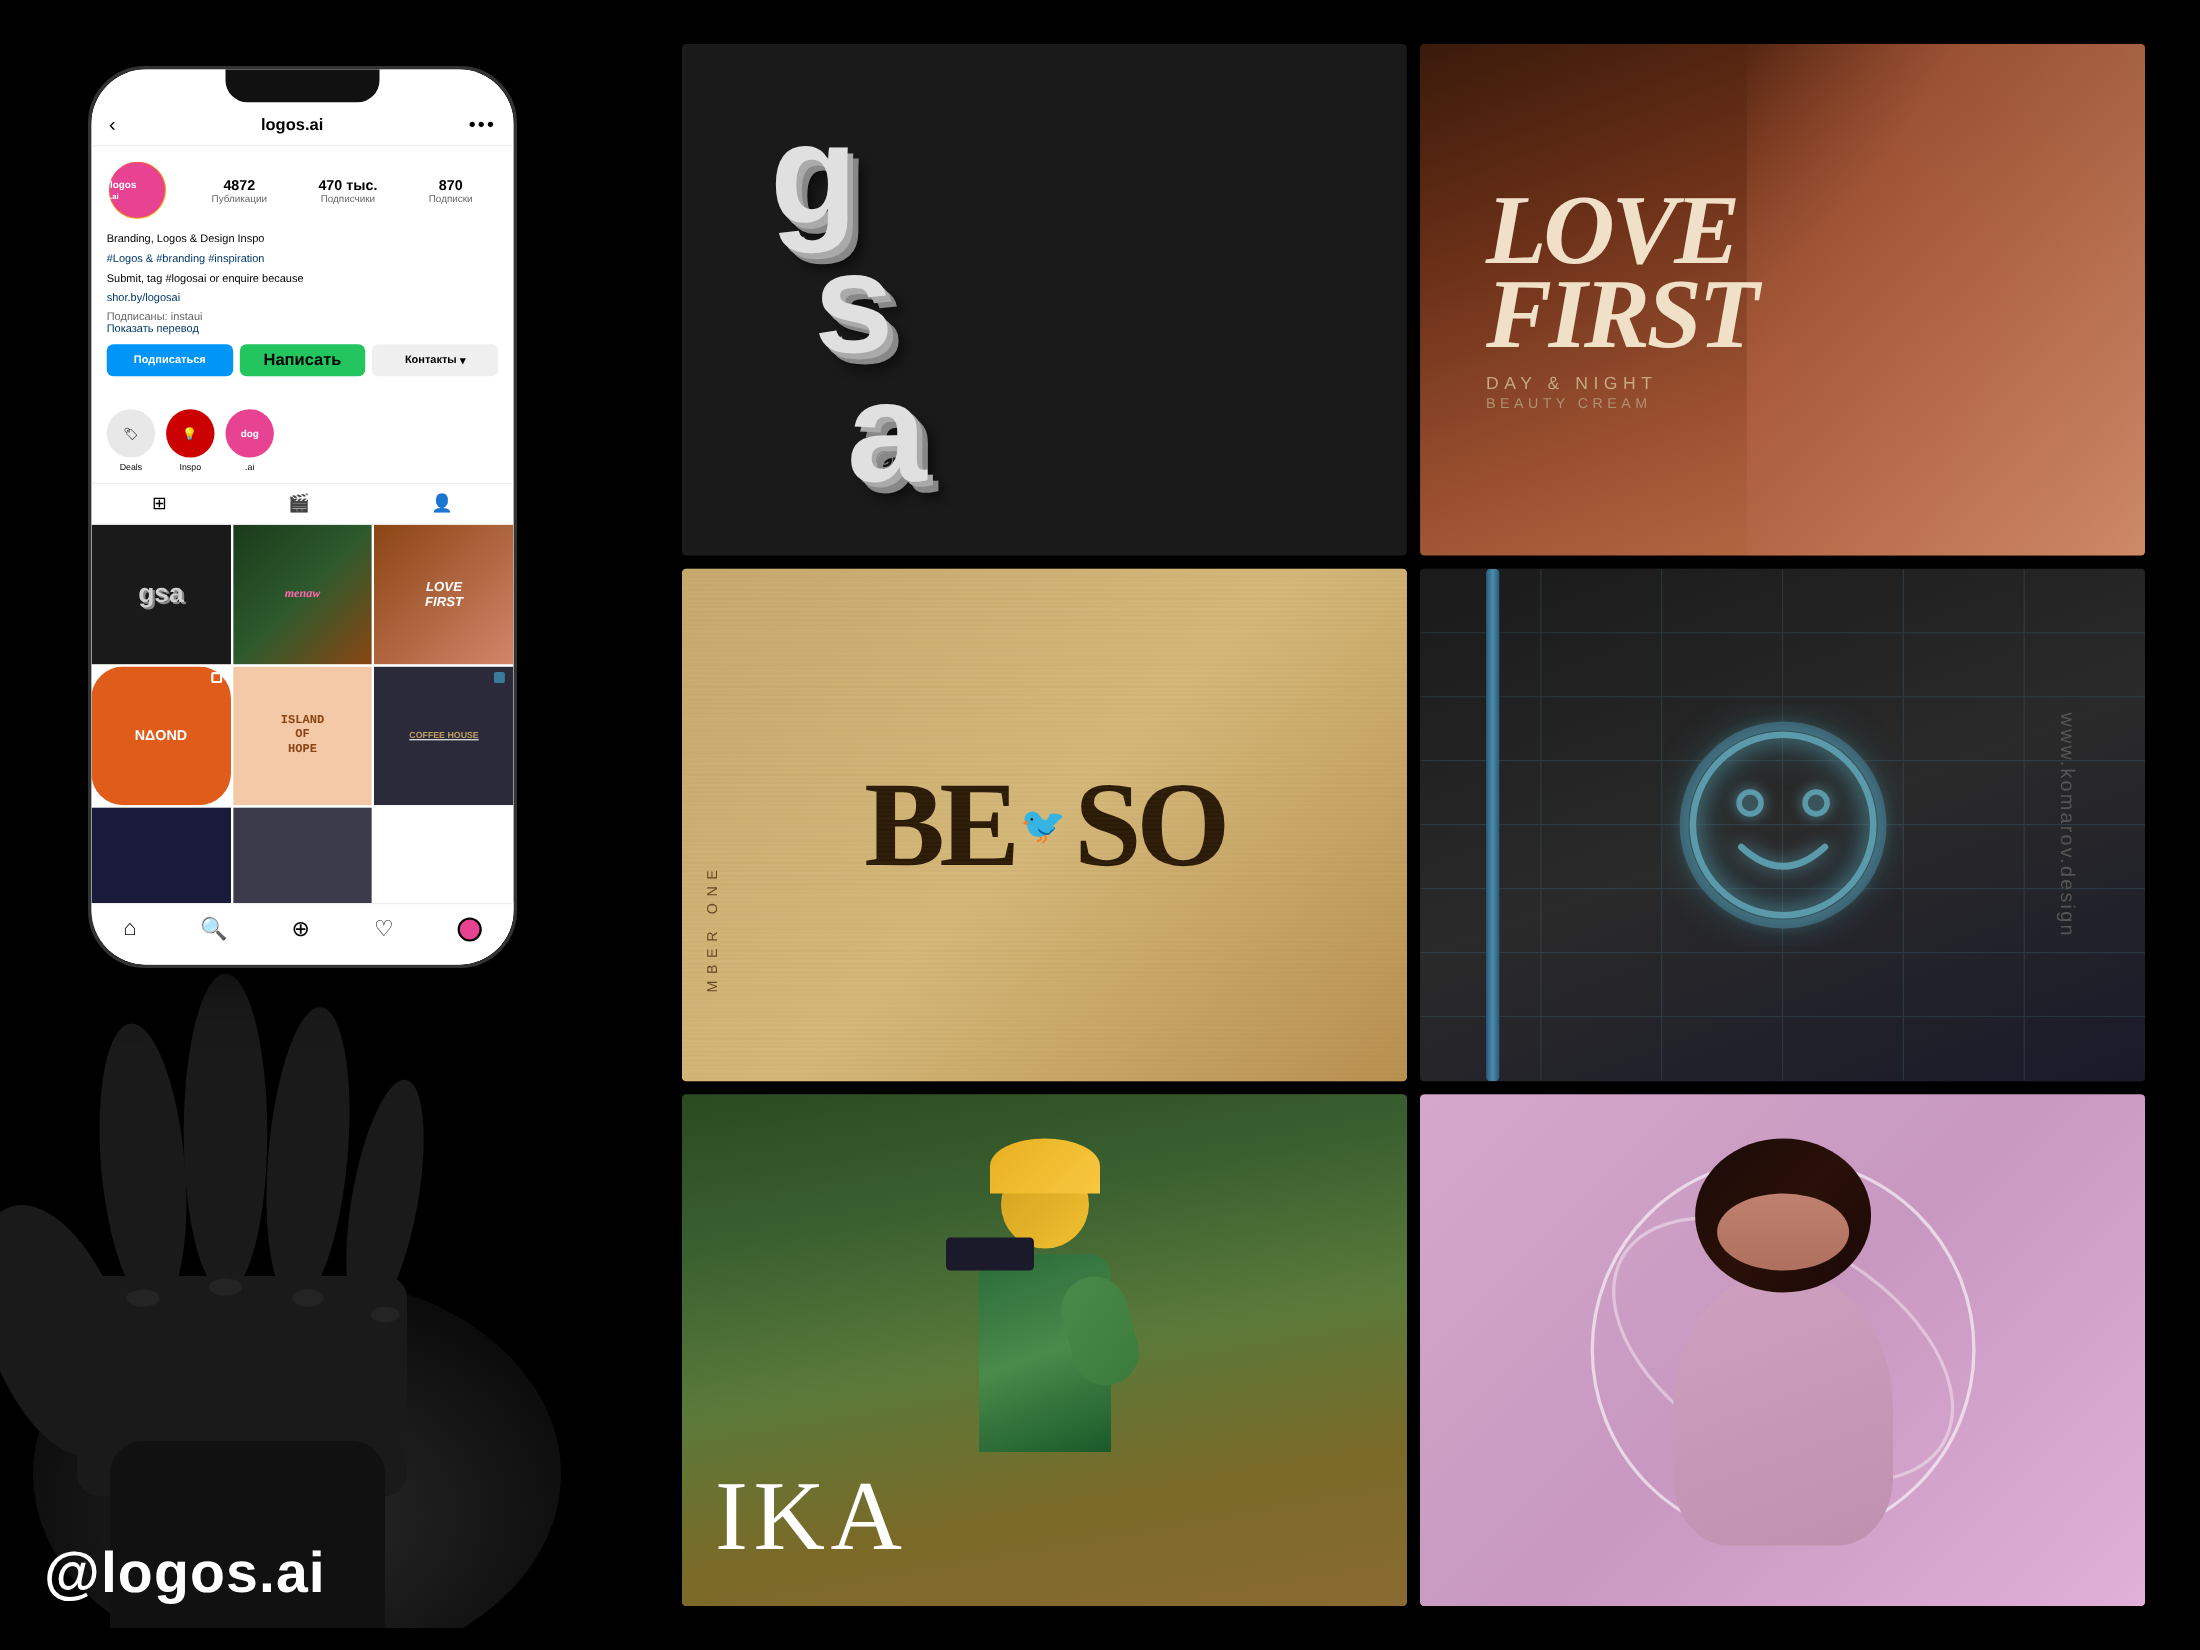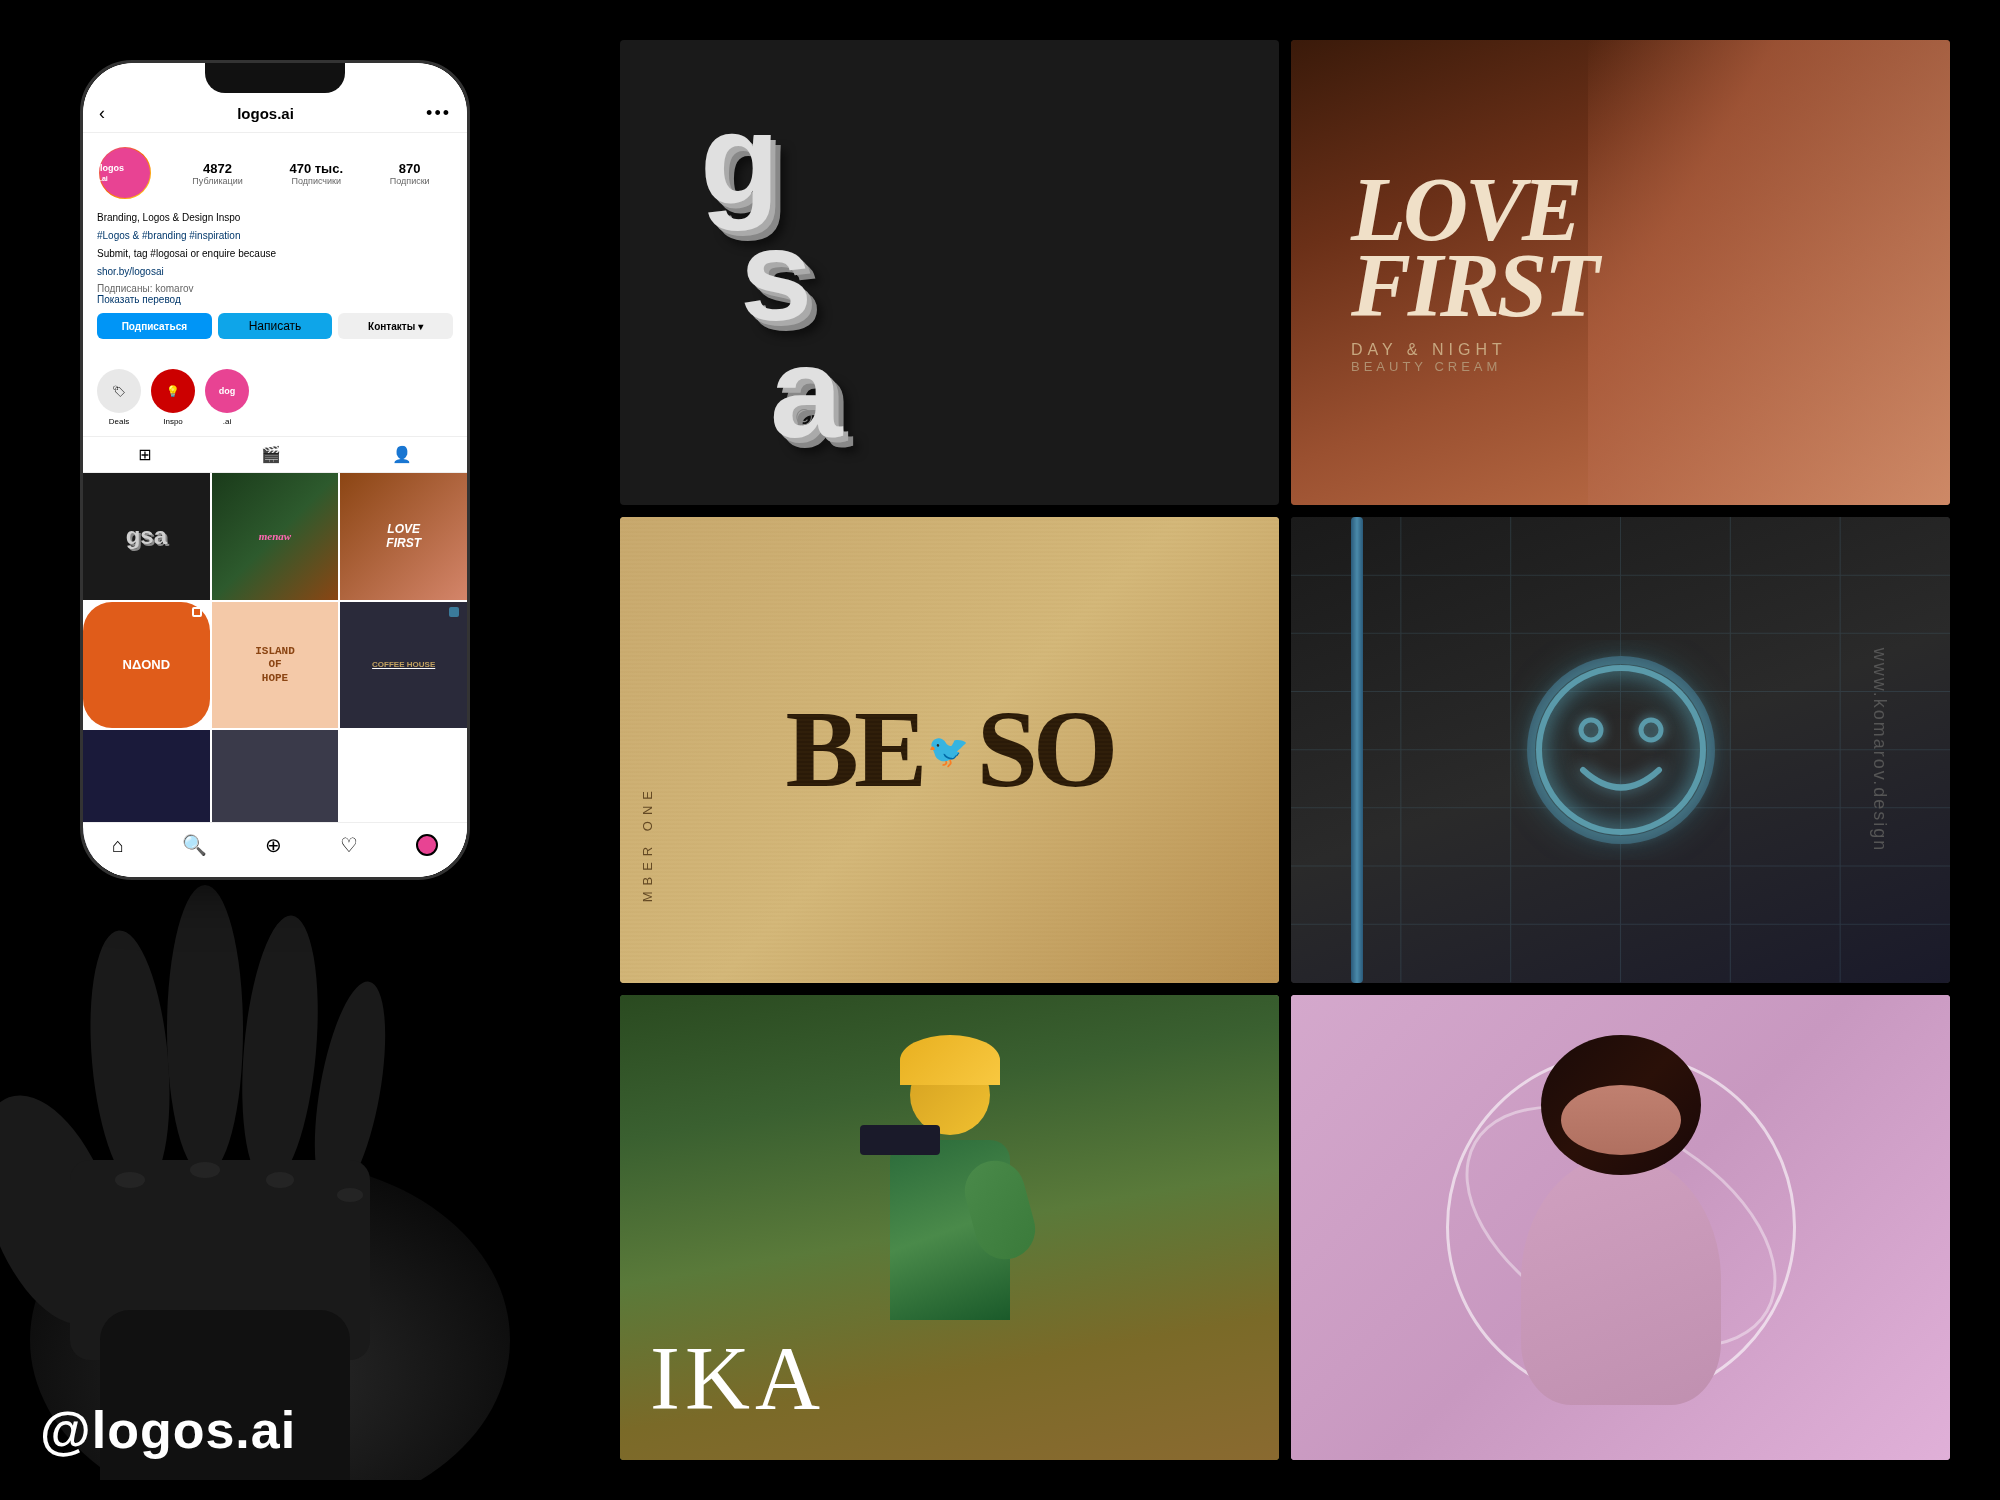--- a/index.html
+++ b/index.html
@@ -214,26 +214,26 @@
       border: none;
       border-radius: 6px;
       font-size: 10px;
       font-weight: 700;
       cursor: pointer;
     }
 
     .ig-btn-message {
       flex: 1;
       padding: 6px 0;
-      background: #0ea5e9;
+      background: #22c55e;
       color: #000;
       border: none;
       border-radius: 6px;
-      font-size: 12px;
-      font-weight: 400;
+      font-size: 15px;
+      font-weight: 700;
       cursor: pointer;
     }
 
     .ig-btn-contacts {
       flex: 1;
       padding: 6px 0;
       background: #efefef;
       color: #000;
       border: none;
       border-radius: 6px;
@@ -576,21 +576,21 @@
           </div>
 
           <div class="ig-bio">Branding, Logos &amp; Design Inspo</div>
           <div class="ig-bio">
             <span class="ig-hashtag">#Logos &amp; #branding #inspiration</span>
           </div>
           <div class="ig-bio">Submit, tag #logosai or enquire because</div>
           <div class="ig-bio">
             <span class="ig-bio-link">shor.by/logosai</span>
           </div>
-          <div class="ig-bio-sub">Подписаны: komarov</div>
+          <div class="ig-bio-sub">Подписаны: instaui</div>
           <span class="ig-bio-trans">Показать перевод</span>
 
           <div class="ig-buttons">
             <button class="ig-btn-follow">Подписаться</button>
             <button class="ig-btn-message">Написать</button>
             <button class="ig-btn-contacts">
               <span>Контакты</span>
               <span>▾</span>
             </button>
           </div>

